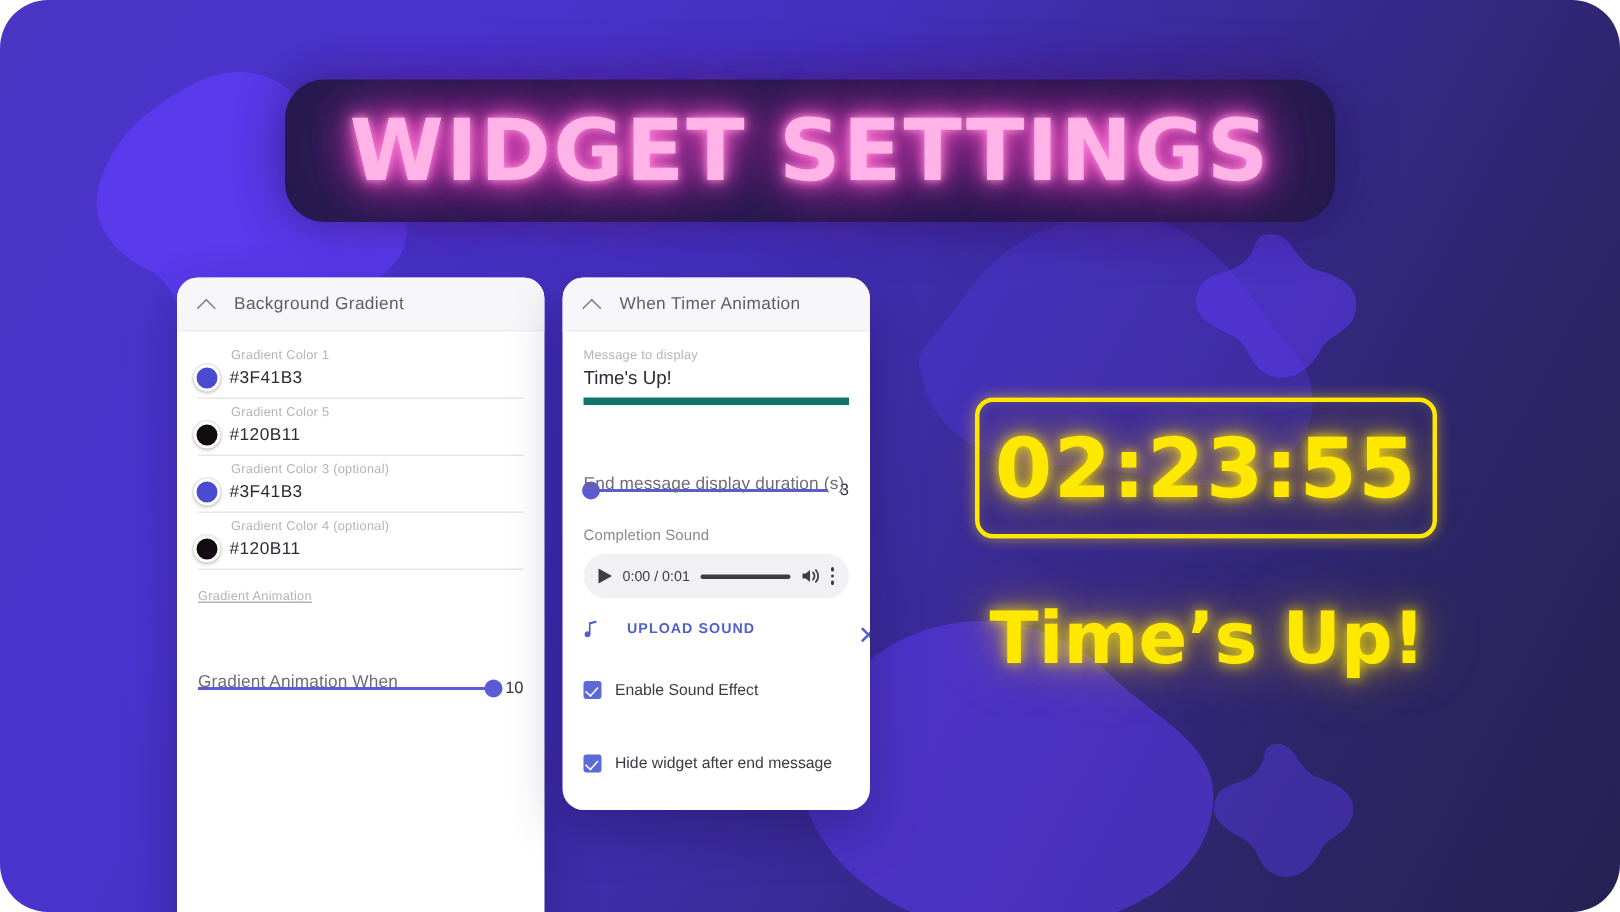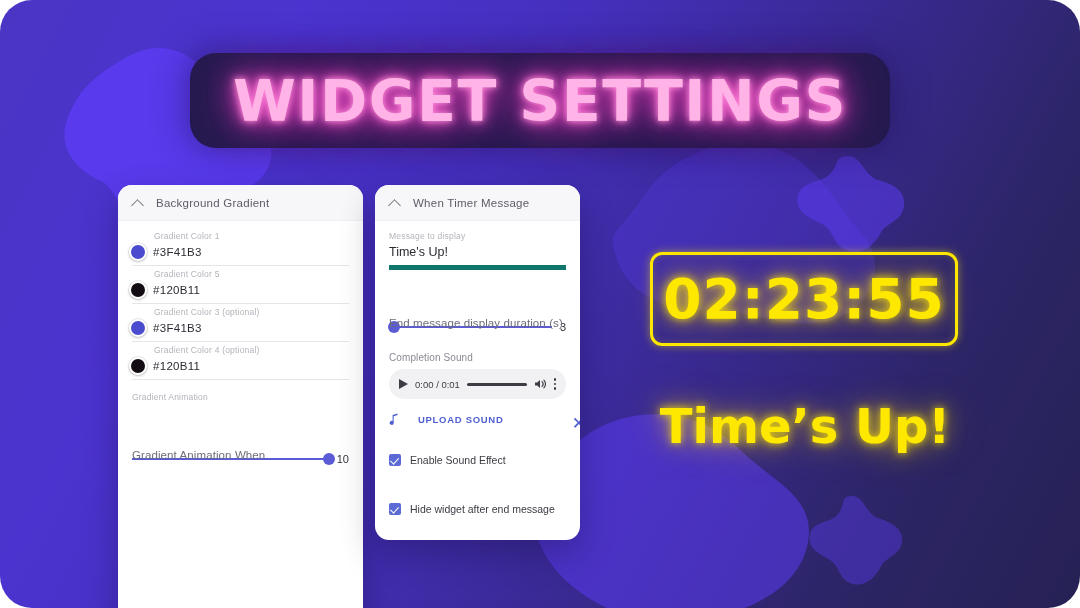--- a/index.html
+++ b/index.html
@@ -107,21 +107,21 @@
     margin-left: -3px;
   }
   .hexval {
     font-size: 11.5px;
     color: #2b2b33;
     letter-spacing: .3px;
   }
 
   
   .sel-label {
-    font-size: 8.5px; color: #b3b3bb; letter-spacing: .2px; margin-bottom: 14px;
+    font-size: 8.5px; color: #b3b3bb; letter-spacing: .2px; margin-bottom: 14px; text-decoration: underline;
   }
   .sel-row {
     display: flex; align-items: center; justify-content: space-between;
     border-bottom: 1px solid #e6e6ea;
     padding-bottom: 5px;
   }
   .sel-val { font-size: 12.5px; color: #2b2b33; }
   .caret {
     width: 0; height: 0;
     border-left: 5px solid transparent;
@@ -219,21 +219,21 @@
     width: 4px; height: 7px;
     border-right: 1.8px solid #fff;
     border-bottom: 1.8px solid #fff;
     transform: rotate(42deg);
   }
   .check-label { font-size: 10.5px; color: #3b3b44; }
 
   
   #timer-box {
     position: absolute;
-    left: 650px; top: 252px;
+    left: 650px; top: 265px;
     width: 308px; height: 94px;
     border: 3px solid #ffe800;
     border-radius: 12px;
     display: flex; align-items: center; justify-content: center;
     background: rgba(40,30,110,.20);
     box-shadow: 0 0 9px rgba(255,232,0,.45), inset 0 0 9px rgba(255,232,0,.18);
   }
   #timer-text {
     font-family: "DejaVu Sans", sans-serif;
     font-weight: bold;
@@ -348,21 +348,21 @@
         <div class="slider-value">10</div>
       </div>
 
     </div>
   </div>
 
   <div class="card" id="card-right">
 
     <div class="card-header">
       <span class="chev"></span>
-      <span class="card-title">When Timer Message</span>
+      <span class="card-title">When Timer Animation</span>
     </div>
 
     <div class="card-body">
 
       <div>
         <div class="text-field-label">Message to display</div>
         <div class="text-field-value">Time's Up!</div>
       </div>
 
       <div class="slider-wrap" style="margin-top:50px;text-align:center;">

